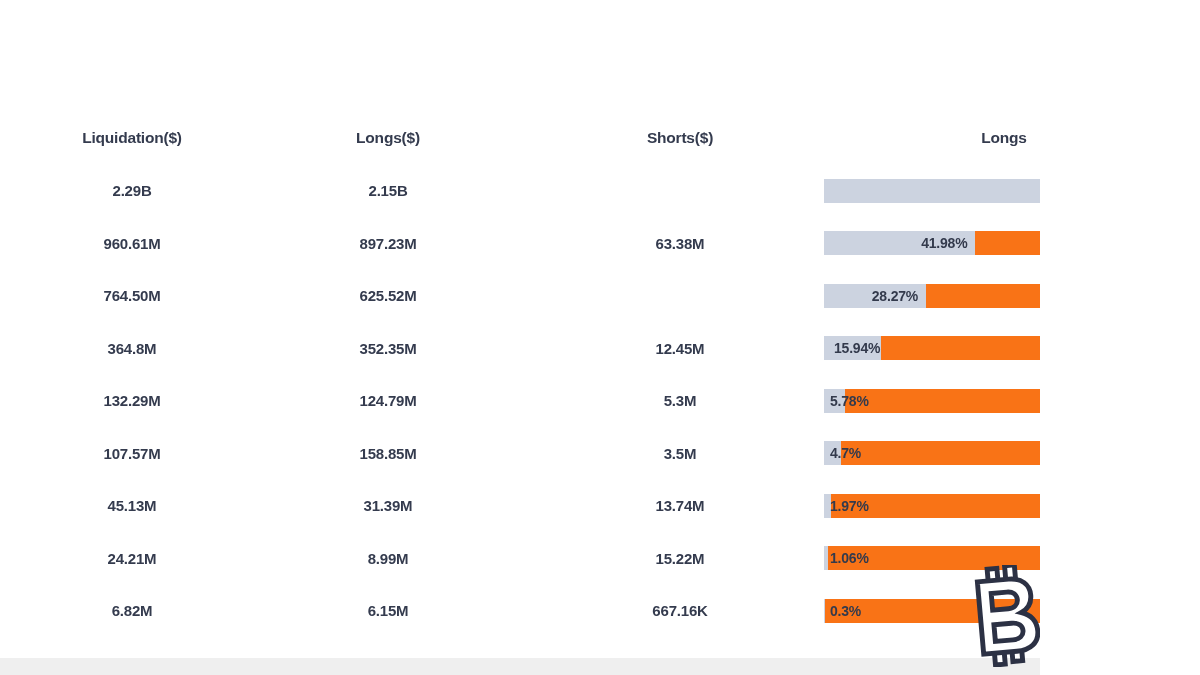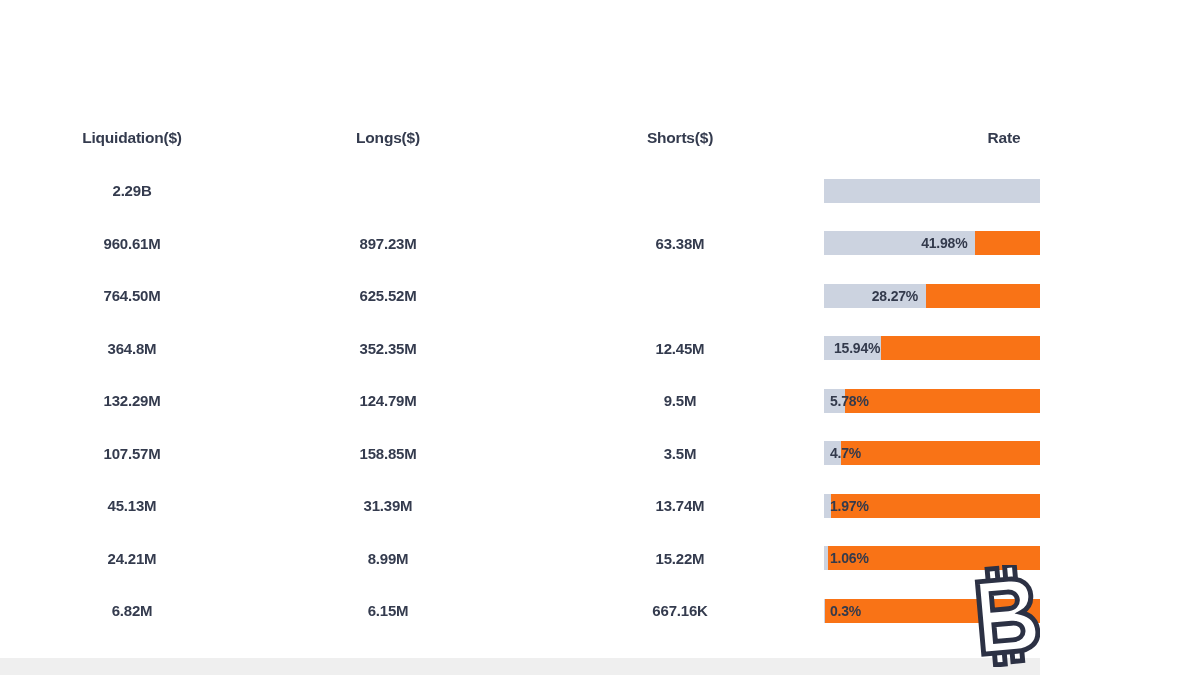--- a/index.html
+++ b/index.html
@@ -69,25 +69,26 @@
 </head>
 <body>
 
 <div class="stage">
 
   <div class="table">
     <div class="trow hrow">
       <div class="cell c-liq">Liquidation($)</div>
       <div class="cell c-long">Longs($)</div>
       <div class="cell c-short">Shorts($)</div>
-      <div class="cell c-rate">Rate</div>
+      <div class="cell c-rate">Longs</div>
     </div>
     <div id="rows">
     <div class="trow">
       <div class="cell c-liq">2.29B</div>
+      <div class="cell c-long">2.15B</div>
       <div class="cell c-rate">
         <div class="bar">
           <div class="bar-fill" style="width: 360px;"></div>
           <span class="bar-label" style="left: 317px;">100%</span>
         </div>
       </div>
     </div>
 
     <div class="trow">
       <div class="cell c-liq">960.61M</div>
@@ -120,21 +121,21 @@
         <div class="bar">
           <div class="bar-fill" style="width: 57.384px;"></div>
           <span class="bar-label" style="left: 10px;">15.94%</span>
         </div>
       </div>
     </div>
 
     <div class="trow">
       <div class="cell c-liq">132.29M</div>
       <div class="cell c-long">124.79M</div>
-      <div class="cell c-short">9.5M</div>
+      <div class="cell c-short">5.3M</div>
       <div class="cell c-rate">
         <div class="bar">
           <div class="bar-fill" style="width: 20.808px;"></div>
           <span class="bar-label" style="left: 6px;">5.78%</span>
         </div>
       </div>
     </div>
 
     <div class="trow">
       <div class="cell c-liq">107.57M</div>

